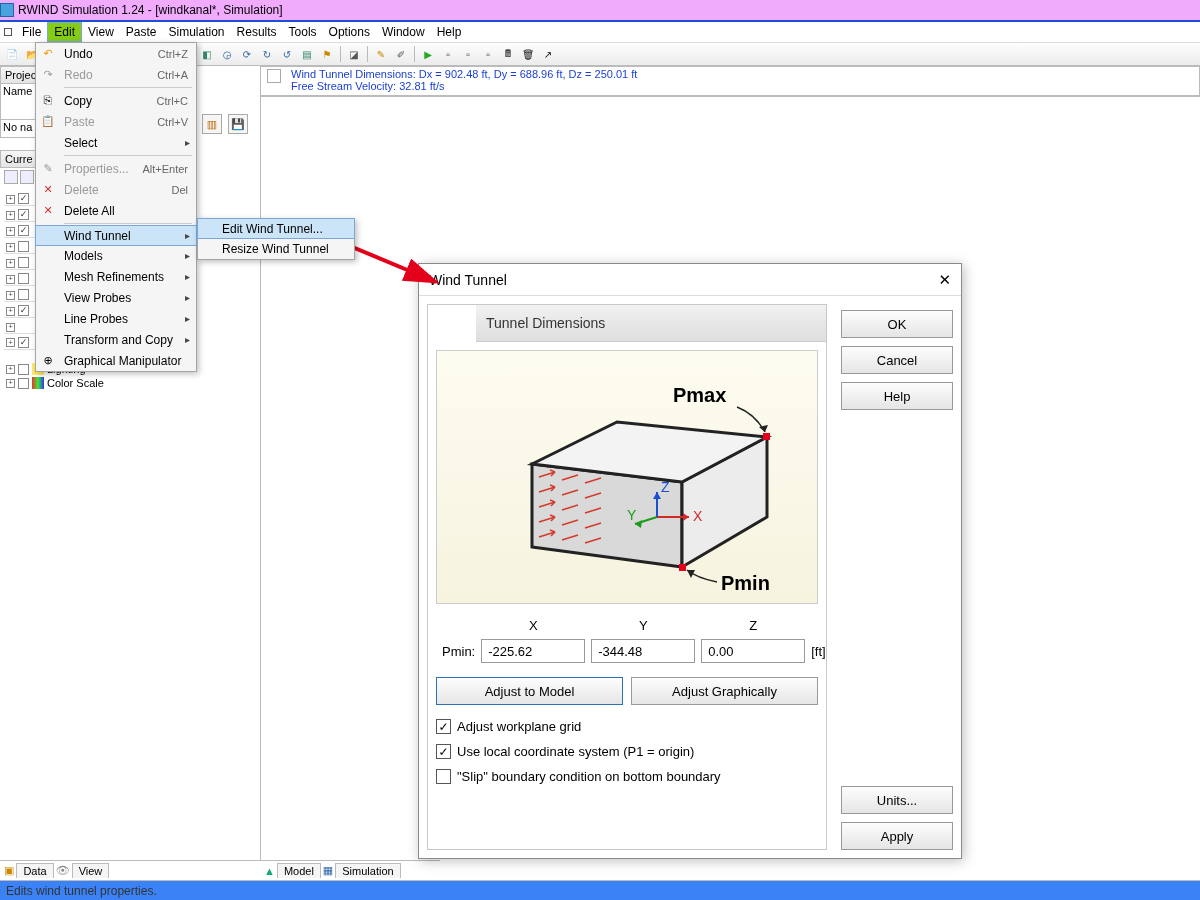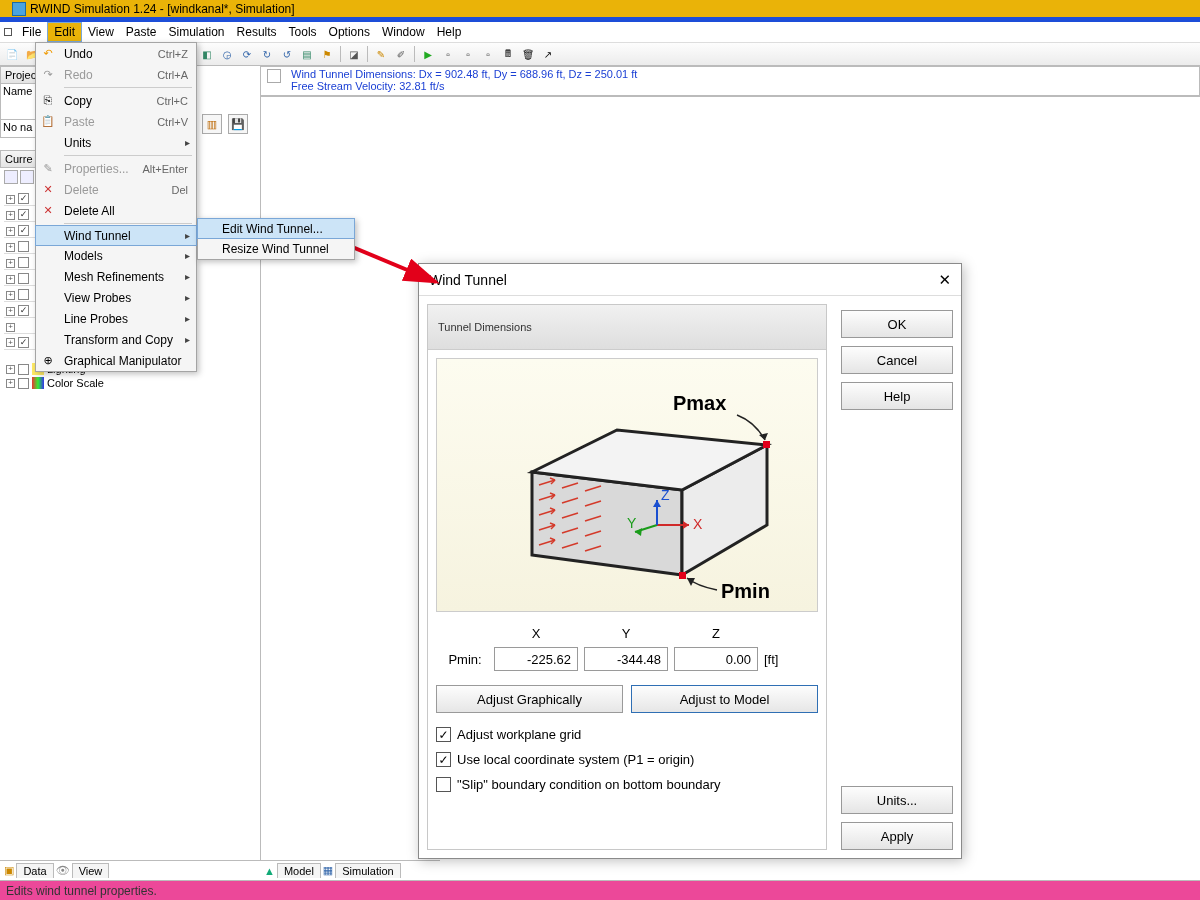--- a/index.html
+++ b/index.html
@@ -1,26 +1,26 @@
 <!DOCTYPE html>
 <html><head>
 <meta charset="utf-8">
 <style>
 * { box-sizing: border-box; margin: 0; padding: 0; font-family: "Segoe UI", Tahoma, sans-serif; }
 body { width: 1200px; height: 900px; background: #fff; font-size: 12px; color: #000; position: relative; overflow: hidden; }
 
 
-.titlebar { height: 22px; background: #eab308; display: flex; align-items: center; padding-left: 12px; border-bottom: 5px solid #1d4ed8; }
+.titlebar { height: 22px; background: #f0abfc; display: flex; align-items: center; padding-left: 0; border-bottom: 2px solid #1d4ed8; }
 .titlebar .appicon { width: 14px; height: 14px; background: #4aa3df; border: 1px solid #1a6aa5; display: inline-block; margin-right: 4px; }
 .titlebar span { font-size: 12px; }
 
 
 .menubar { height: 20px; background: #fff; display: flex; align-items: center; padding-left: 4px; }
 .menubar .m { padding: 2px 6px; font-size: 12px; cursor: default; }
-.menubar .m.open { background: #eab308; border:1px solid #7aa7d7;}
+.menubar .m.open { background: #84cc16; border:1px solid #7aa7d7;}
 .menubar .sq { width:8px;height:8px;border:1px solid #555;display:inline-block;margin-right:4px;}
 
 
 .toolbar { height: 24px; background: linear-gradient(#fdfdfd,#ececec); border-top:1px solid #ddd; border-bottom:1px solid #bbb; display:flex; align-items:center; padding-left:4px; gap:2px; }
 .tbtn { width:18px; height:18px; border:1px solid transparent; display:flex; align-items:center; justify-content:center; font-size:10px; }
 .tsep { width:1px; height:16px; background:#bbb; margin:0 2px;}
 .panelhdr { background:linear-gradient(#f6f6f6,#e4e4e4); border:1px solid #bbb; font-size:11px; padding:2px 4px;}
 .panelbody { border:1px solid #bbb; border-top:none; background:#fff; font-size:11px;}
 .treeicon { width:9px;height:9px;border:1px solid #888;display:inline-flex;align-items:center;justify-content:center;font-size:8px;line-height:1;color:#555;background:#fff;}
 .chk { width:11px;height:11px;border:1px solid #888;display:inline-flex;align-items:center;justify-content:center;font-size:9px;line-height:1;color:#333;background:#fff;}
@@ -49,42 +49,42 @@
 
 .redarrow{position:absolute;z-index:40;}
 
 
 .dialog{position:absolute;left:418px;top:263px;width:544px;height:596px;background:#fff;border:1px solid #8a8a8a;z-index:30;box-shadow:2px 2px 12px rgba(0,0,0,.25);}
 .dialog .dtitle{height:32px;display:flex;align-items:center;padding:0 10px;font-size:14px;border-bottom:1px solid #ddd;background:#fff;}
 .dialog .dtitle .close{margin-left:auto;font-size:15px;cursor:default;}
 .dialog .dbody{position:absolute;left:8px;top:40px;width:400px;bottom:8px;}
 .dialog .dside{position:absolute;right:8px;top:46px;width:112px;display:flex;flex-direction:column;gap:8px;}
 .groupbox{border:1px solid #c8c8c8;background:linear-gradient(#f8f8f8,#eaeaea);}
-.groupbox .gtitle{font-size:11px;padding:16px 10px;color:#333;background:linear-gradient(#f1f1f1,#dedede);border-bottom:1px solid #ccc;}
+.groupbox .gtitle{font-size:14px;padding:10px 10px;color:#333;background:linear-gradient(#f1f1f1,#dedede);border-bottom:1px solid #ccc;margin-left:48px;}
 .illus{margin:8px;height:254px;background:linear-gradient(#fdfcf0,#f6f3df);border:1px solid #ccc;position:relative;}
 .coords{margin:4px 8px 8px 8px;font-size:13px;}
 .coords table{border-collapse:separate;border-spacing:6px 6px;}
 .coords th{font-weight:normal;text-align:center;width:84px;}
 .coords td.lab{text-align:center;width:46px;}
 .coords td.unit{width:30px;}
-.coords input{width:84px;height:24px;border:1px solid #9a9a9a;text-align:right;padding:0 6px;font-size:13px;font-family:inherit;}
+.coords input{width:104px;height:24px;border:1px solid #9a9a9a;padding:0 6px;font-size:13px;font-family:inherit;}
 .btnwide{height:28px;border:1px solid #9a9a9a;background:linear-gradient(#fdfdfd,#e6e6e6);font-size:13px;display:flex;align-items:center;justify-content:center;}
 .btnwide.active{border:1px solid #2f6fb4;}
 .btnrow{display:flex;gap:8px;margin:4px 8px;}
 .btnrow .btnwide{flex:1;}
 .checks{margin:14px 8px 4px 8px;font-size:13px;display:flex;flex-direction:column;gap:10px;}
 .checks label{display:flex;align-items:center;gap:6px;}
 .checks .cbox{width:15px;height:15px;border:1px solid #555;display:inline-flex;align-items:center;justify-content:center;font-size:12px;line-height:1;}
 .sidebtn{height:28px;border:1px solid #999;background:linear-gradient(#fdfdfd,#e5e5e5);font-size:13px;display:flex;align-items:center;justify-content:center;}
 
 
 .bottomtabs{position:absolute;left:0;bottom:20px;width:260px;height:20px;border-top:1px solid #bbb;display:flex;align-items:center;font-size:11px;gap:2px;padding-left:4px;}
 .bottomtabs2{position:absolute;left:260px;bottom:20px;width:180px;height:20px;border-top:1px solid #bbb;display:flex;align-items:center;font-size:11px;gap:2px;padding-left:4px;}
 .tab{padding:1px 6px;border:1px solid #bbb;border-bottom:none;background:#f5f5f5;}
-.statusbar{position:absolute;left:0;bottom:0;right:0;height:20px;border-top:1px solid #bbb;background:#ec4899;font-size:12px;display:flex;align-items:center;padding-left:6px;color:#333;}
+.statusbar{position:absolute;left:0;bottom:0;right:0;height:20px;border-top:1px solid #bbb;background:#3b82f6;font-size:12px;display:flex;align-items:center;padding-left:6px;color:#333;}
 
 
 .viewport{position:absolute;left:260px;top:96px;right:0;bottom:40px;background:#fff;border-left:1px solid #bbb;border-top:1px solid #bbb;}
 .tracklabels{position:absolute;left:4px;top:158px;width:40px;font-size:11px;color:#333;}
 .tracklabels div{border-bottom:1px solid #ddd;padding:1px 2px;}
 </style>
 </head>
 <body>
 
 <div class="titlebar">
@@ -213,21 +213,21 @@
       <span class="ic">⎘</span>
       <span>Copy</span>
       <span class="sc">Ctrl+C</span>
     </div>
   <div class="dmi dis">
       <span class="ic">📋</span>
       <span>Paste</span>
       <span class="sc">Ctrl+V</span>
     </div>
   <div class="dmi arrow">
-      <span>Units</span>
+      <span>Select</span>
     </div>
   <div class="sep"></div>
   <div class="dmi dis">
       <span class="ic">✎</span>
       <span>Properties...</span>
       <span class="sc">Alt+Enter</span>
     </div>
   <div class="dmi dis">
       <span class="ic" style="color:#c33">✕</span>
       <span>Delete</span>
@@ -361,22 +361,22 @@
             <td><input value="-225.62" style=""></td>
             <td><input value="-344.48" style=""></td>
             <td><input value="0.00" style=""></td>
             <td class="unit">[ft]</td>
           </tr>
         </tbody>
           </table>
       </div>
 
       <div class="btnrow">
+        <div class="btnwide active">Adjust to Model</div>
         <div class="btnwide">Adjust Graphically</div>
-        <div class="btnwide active">Adjust to Model</div>
       </div>
 
       <div class="checks">
         <label>
             <span class="cbox">✓</span>
             <span>Adjust workplane grid</span>
           </label>
         <label>
             <span class="cbox">✓</span>
             <span>Use local coordinate system (P1 = origin)</span>

